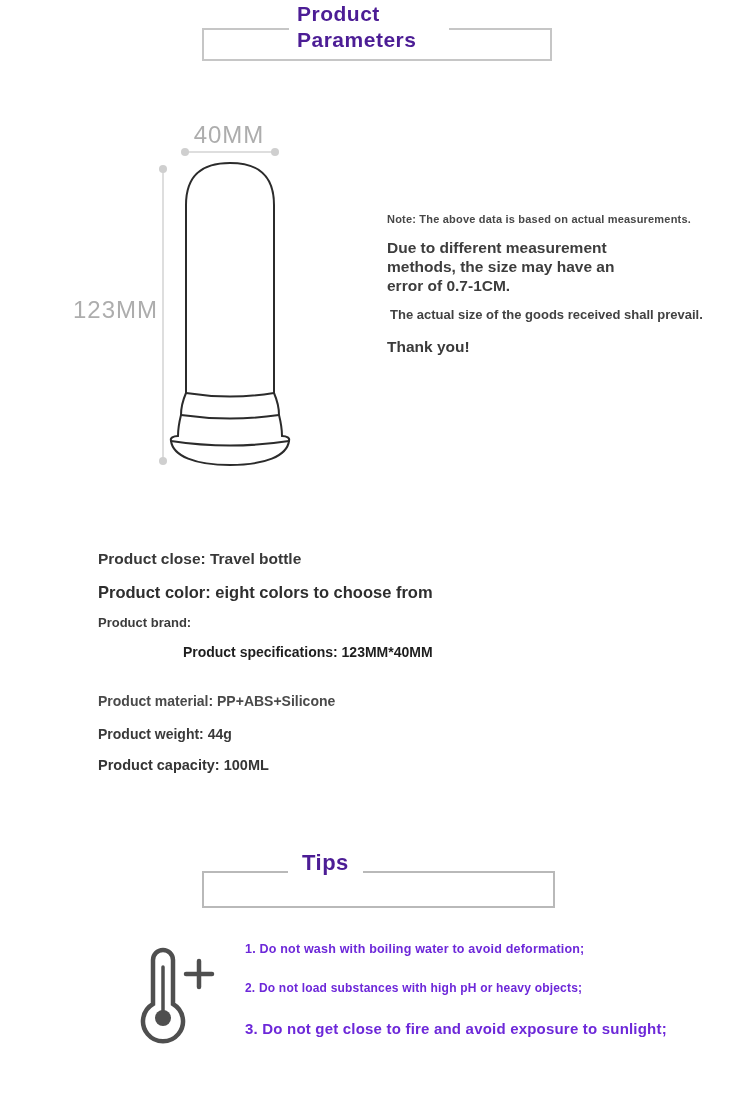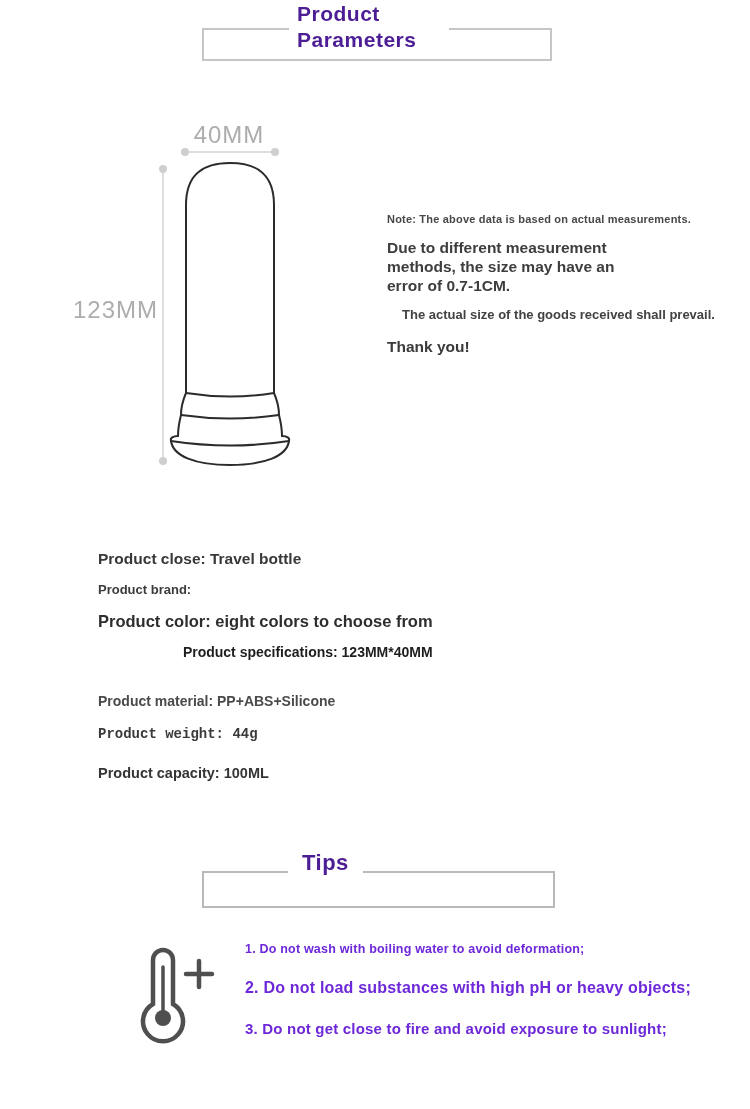--- a/index.html
+++ b/index.html
@@ -73,46 +73,45 @@
     white-space: pre-line;
     color: #3d3d3d;
   }
   .note-mid {
     margin-top: 12px;
     padding-left: 3px;
     font-size: 13px;
     font-weight: bold;
     color: #424242;
     white-space: nowrap;
-    text-align: center;
   }
   .note-thanks {
     margin-top: 16px;
     font-size: 15.5px;
     font-weight: bold;
     color: #3a3a3a;
   }
 
   
   .details { position: absolute; left: 98px; top: 549px; color: #333333; }
   .details .row { font-weight: bold; white-space: nowrap; }
   .row-name          { font-size: 15.5px; line-height: 19px; margin-bottom: 14px; color: #383838; }
   .row-brand         { font-size: 13px;   line-height: 16px; margin-bottom: 13px; color: #3c3c3c; }
   .row-color         { font-size: 16.5px; line-height: 20px; margin-bottom: 13px; color: #2e2e2e; }
   .row-specifications{ font-size: 14px;   line-height: 17px; margin-bottom: 32px; color: #1e1e1e; text-align: right; }
   .row-material      { font-size: 14px;   line-height: 17px; margin-bottom: 16px; color: #4a4a4a; }
-  .row-weight        { font-size: 14px;   line-height: 17px; margin-bottom: 22px; color: #3a3a3a; font-family: Liberation Mono, monospace; }
+  .row-weight        { font-size: 14px;   line-height: 17px; margin-bottom: 14px; color: #3a3a3a; }
   .row-capacity      { font-size: 14.5px; line-height: 17px; color: #353535; }
 
   
   .thermo-svg { position: absolute; left: 135px; top: 942px; }
   .tips-list { position: absolute; left: 245px; top: 941px; color: #6d28d9; }
   .tips-list .tip { font-weight: bold; white-space: nowrap; letter-spacing: 0.2px; }
   .tip-1 { font-size: 12.5px; line-height: 16px; margin-bottom: 22px; }
-  .tip-2 { font-size: 16px;   line-height: 18px; margin-bottom: 23px; text-align: center; }
+  .tip-2 { font-size: 12px;   line-height: 18px; margin-bottom: 23px; }
   .tip-3 { font-size: 15px;   line-height: 18px; }
 </style>
 </head>
 <body>
 
 <div class="page">
 
   <div class="frame-box header-box"></div>
   <h1 class="section-title header-title">Product Parameters</h1>
 
@@ -159,22 +158,22 @@
     <p class="note-small">Note: The above data is based on actual measurements.</p>
     <p class="note-para">Due to different measurement
 methods, the size may have an
 error of 0.7-1CM.</p>
     <p class="note-mid">The actual size of the goods received shall prevail.</p>
     <p class="note-thanks">Thank you!</p>
   </div>
 
   <div class="details">
     <div class="row row-name">Product close: Travel bottle</div>
+    <div class="row row-color">Product color: eight colors to choose from</div>
     <div class="row row-brand">Product brand:</div>
-    <div class="row row-color">Product color: eight colors to choose from</div>
     <div class="row row-specifications">Product specifications: 123MM*40MM</div>
     <div class="row row-material">Product material: PP+ABS+Silicone</div>
     <div class="row row-weight">Product weight: 44g</div>
     <div class="row row-capacity">Product capacity: 100ML</div>
   </div>
 
   <div class="frame-box tips-box"></div>
   <h2 class="section-title tips-title">Tips</h2>
 
   <svg class="thermo-svg" width="90" height="105" viewBox="0 0 90 105">

